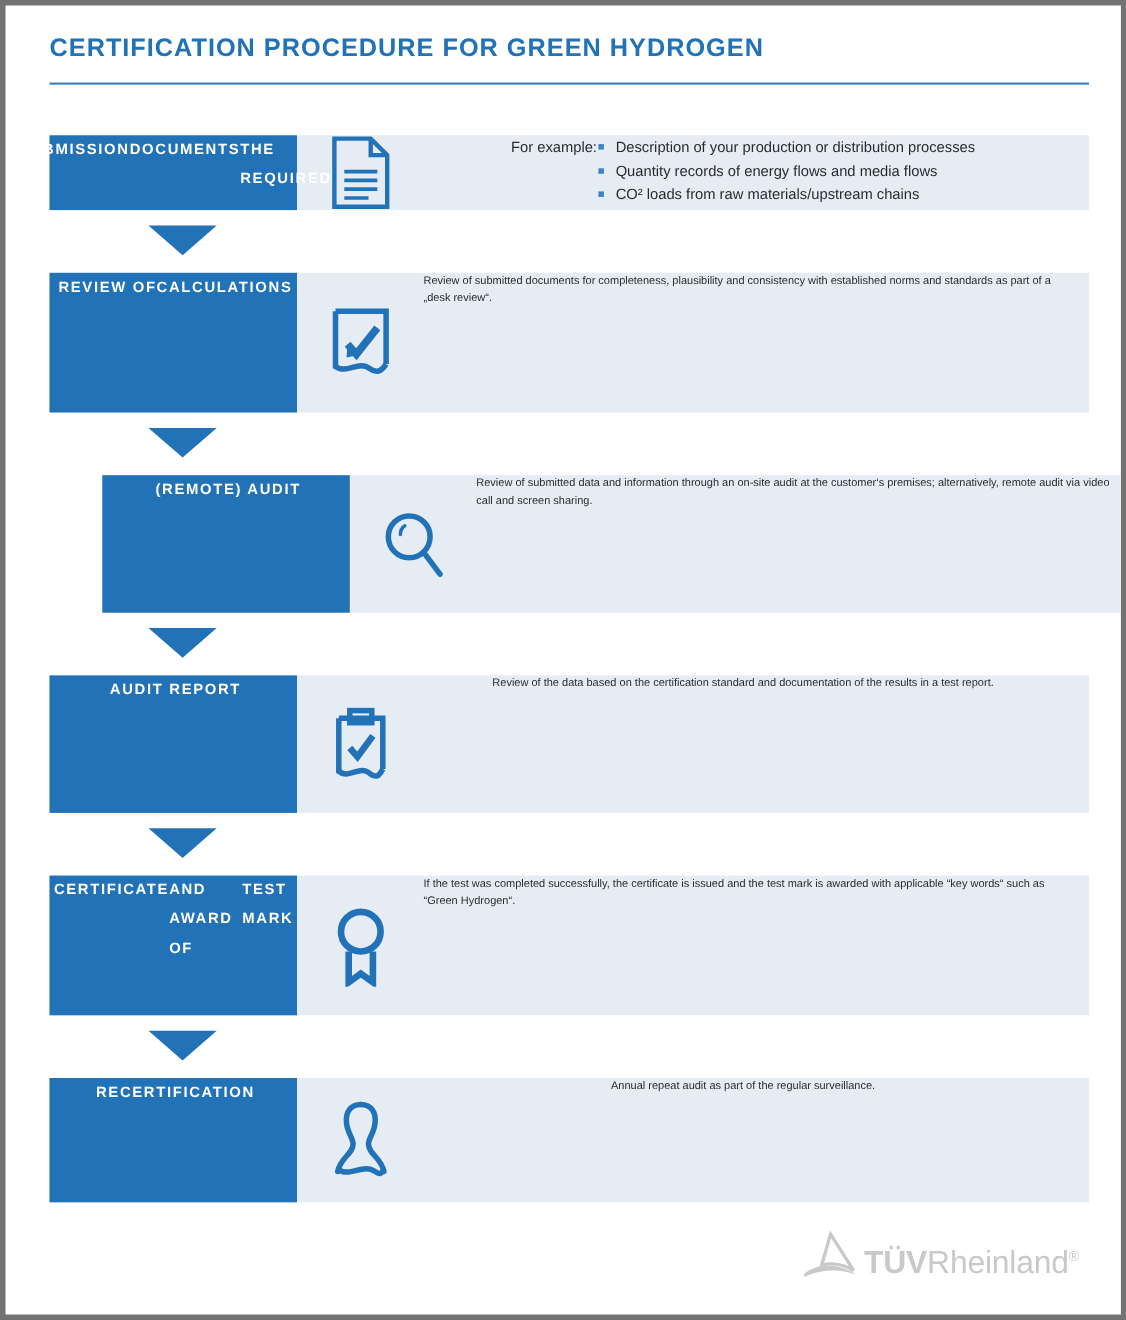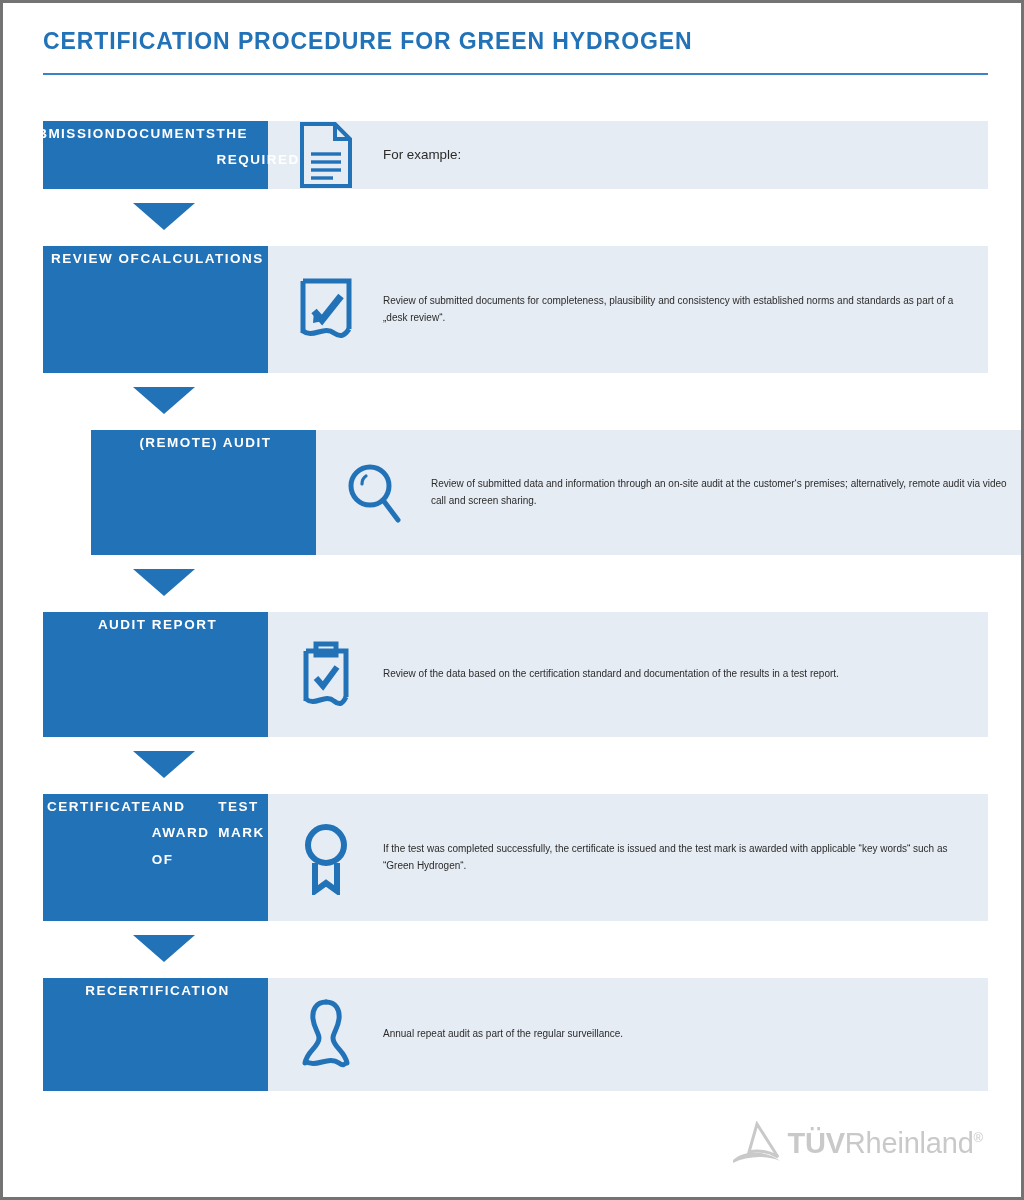--- a/index.html
+++ b/index.html
@@ -8,21 +8,21 @@
     background: #ffffff;
   }
   body {
     font-family: "Liberation Sans", sans-serif;
   }
   .page {
     position: relative;
     width: 1024px;
     height: 1200px;
     background: #ffffff;
-    border: 3px solid #737373;
+    border: 5px solid #737373;
     box-sizing: border-box;
     overflow: hidden;
   }
 
   
   .header {
     position: absolute;
     left: 40px;
     top: 26px;
     width: 945px;
@@ -83,21 +83,21 @@
     display: flex;
     align-items: center;
     justify-content: center;
   }
   .step-icon svg {
     display: block;
   }
   .step-body {
     flex: 1;
     display: flex;
-    flex-direction: column;
+    flex-direction: row;
     justify-content: center;
     padding-right: 24px;
     box-sizing: border-box;
   }
   .body-text {
     font-size: 10px;
     color: #2b2b2b;
     line-height: 1.62;
   }
   .body-intro {
@@ -144,21 +144,21 @@
     border-right: 31px solid transparent;
     border-top: 27px solid #2272b8;
   }
 
   
   .footer {
     position: absolute;
     right: 38px;
     bottom: 32px;
     display: flex;
-    align-items: center;
+    align-items: flex-end;
     gap: 3px;
   }
   .logo-mark { display:block; }
   .logo-text {
     font-size: 29px;
     color: #c9c9c9;
     letter-spacing: -0.2px;
     line-height: 1;
     white-space: nowrap;
   }
@@ -191,20 +191,25 @@
           <path d="M3 3 H36 L51 18 V65 H3 Z" fill="none" stroke="#2272b8" stroke-width="4" stroke-linejoin="miter"></path>
           <path d="M36 3 V18 H51" fill="none" stroke="#2272b8" stroke-width="4" stroke-linejoin="miter"></path>
           <line x1="12" y1="33" x2="42" y2="33" stroke="#2272b8" stroke-width="3.4"></line>
           <line x1="12" y1="41" x2="42" y2="41" stroke="#2272b8" stroke-width="3.4"></line>
           <line x1="12" y1="49" x2="42" y2="49" stroke="#2272b8" stroke-width="3.4"></line>
           <line x1="12" y1="57" x2="34" y2="57" stroke="#2272b8" stroke-width="3.4"></line>
         </svg>
       </div>
       <div class="step-body">
         <div class="body-intro">For example:</div>
+        <ul class="bullets">
+          <li>Description of your production or distribution processes</li>
+          <li>Quantity records of energy flows and media flows</li>
+          <li>CO² loads from raw materials/upstream chains</li>
+        </ul>
       </div>
     </div>
 
     <div class="connector">
       <div class="arrow"></div>
     </div>
 
     <div class="step" style="min-height:127px;">
       <div class="step-label">
         <div class="step-label-text">REVIEW OF</div>

